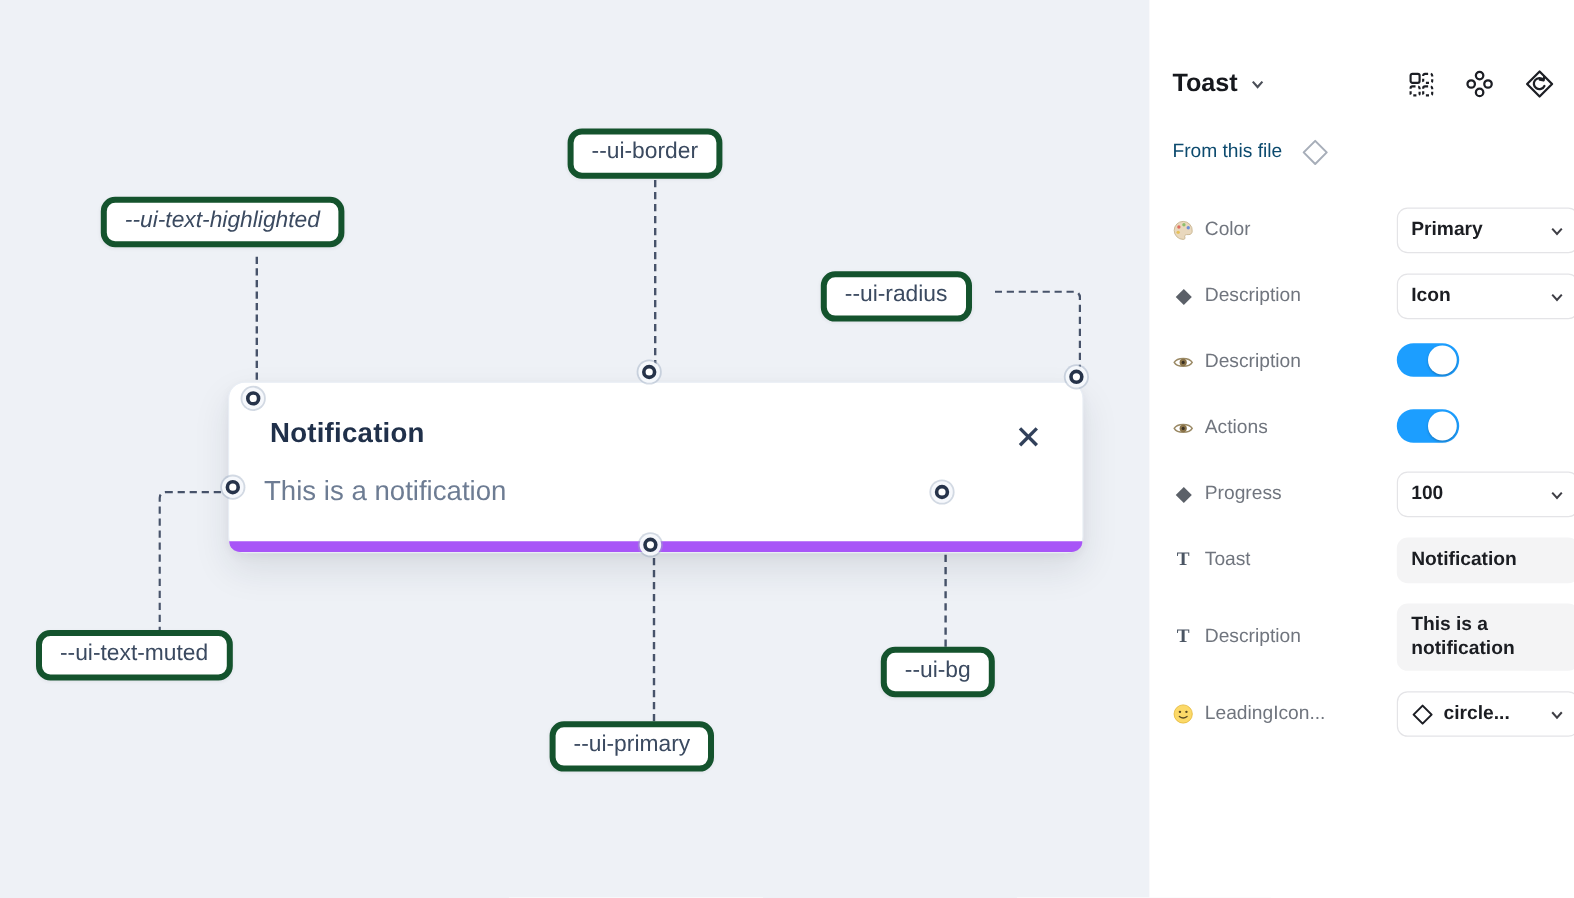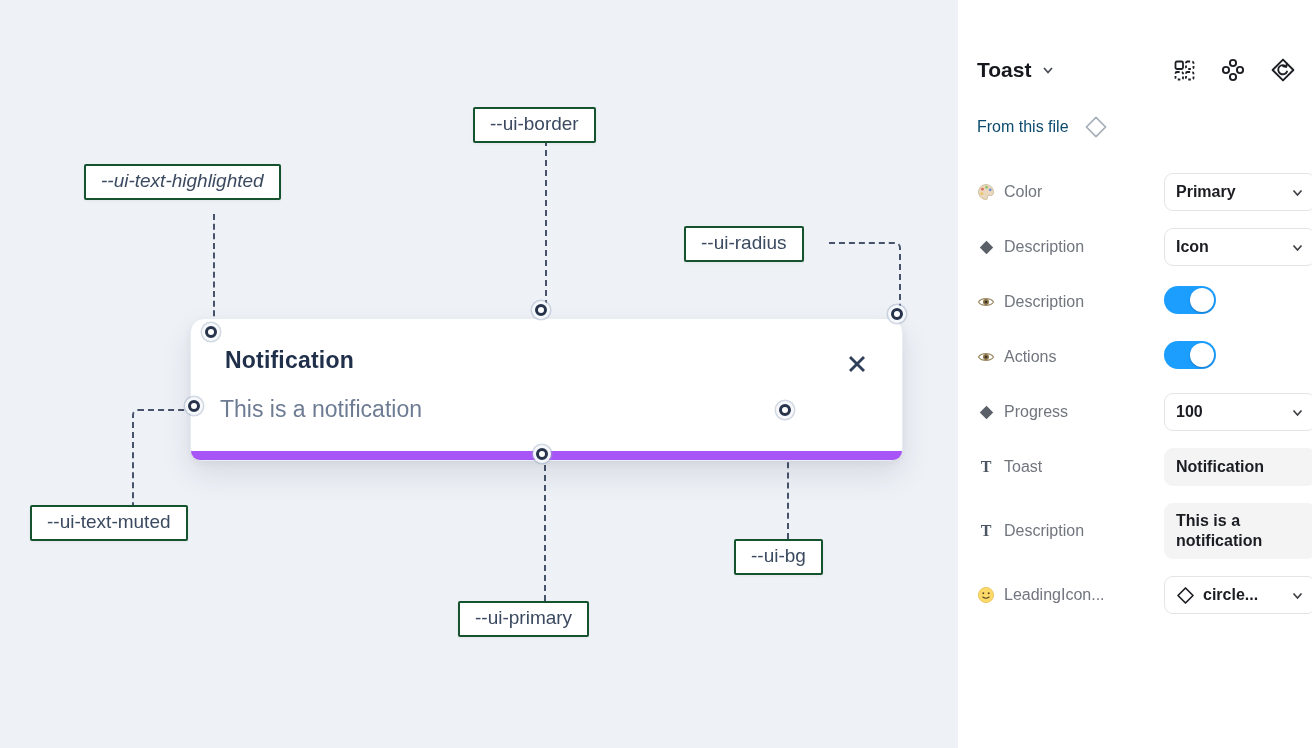--- a/index.html
+++ b/index.html
@@ -4,22 +4,22 @@
 <style>
   * { margin:0; padding:0; box-sizing:border-box; }
   html,body { width:1312px; height:748px; overflow:hidden;
     font-family:"Liberation Sans", sans-serif; }
   .stage { position:relative; width:1312px; height:748px; background:#fff; }
 
   
   .canvas { position:absolute; left:0; top:0; width:958px; height:748px;
     background:#eef1f6; }
 
-  .callout { position:absolute; background:#fff; border:2px solid #14532d;
-    border-radius:2px; padding:4px 15px 6px; font-size:19px; color:#3b4a60;
+  .callout { position:absolute; background:#fff; border:5px solid #14532d;
+    border-radius:12px; padding:4px 15px 6px; font-size:19px; color:#3b4a60;
     box-shadow:0 1px 3px rgba(30,41,59,.06); white-space:nowrap; }
 
   .dash-v { position:absolute; border-left:2px dashed #47536a; width:0; }
   .elbow-tr { position:absolute; border-top:2px dashed #47536a;
     border-right:2px dashed #47536a; border-top-right-radius:6px; }
   .elbow-tl { position:absolute; border-top:2px dashed #47536a;
     border-left:2px dashed #47536a; border-top-left-radius:6px; }
 
   .node { position:absolute; width:12px; height:12px; border:3px solid #26334a;
     border-radius:50%; background:#fff;
@@ -110,21 +110,21 @@
     <div class="node" style="left:205px; top:326px;"></div>
     <div class="node" style="left:535px; top:304px;"></div>
     <div class="node" style="left:891px; top:308px;"></div>
     <div class="node" style="left:188px; top:400px;"></div>
     <div class="node" style="left:536px; top:448px;"></div>
     <div class="node" style="left:779px; top:404px;"></div>
 
     <div class="callout" style="left:473px; top:107px;">--ui-border</div>
     <div class="callout" style="left:84px; top:164px;font-style:italic;">--ui-text-highlighted</div>
     <div class="callout" style="left:684px; top:226px;text-align:center;">--ui-radius</div>
-    <div class="callout" style="left:30px; top:505px;">--ui-text-muted</div>
+    <div class="callout" style="left:30px; top:525px;">--ui-text-muted</div>
     <div class="callout" style="left:458px; top:601px;">--ui-primary</div>
     <div class="callout" style="left:734px; top:539px;">--ui-bg</div>
   </div>
 
   <div class="panel">
 
     <div class="panel-header">
       <span class="panel-title">Toast</span>
       <button class="panel-title-chevron">
         <svg width="14" height="14" viewBox="0 0 14 14">

